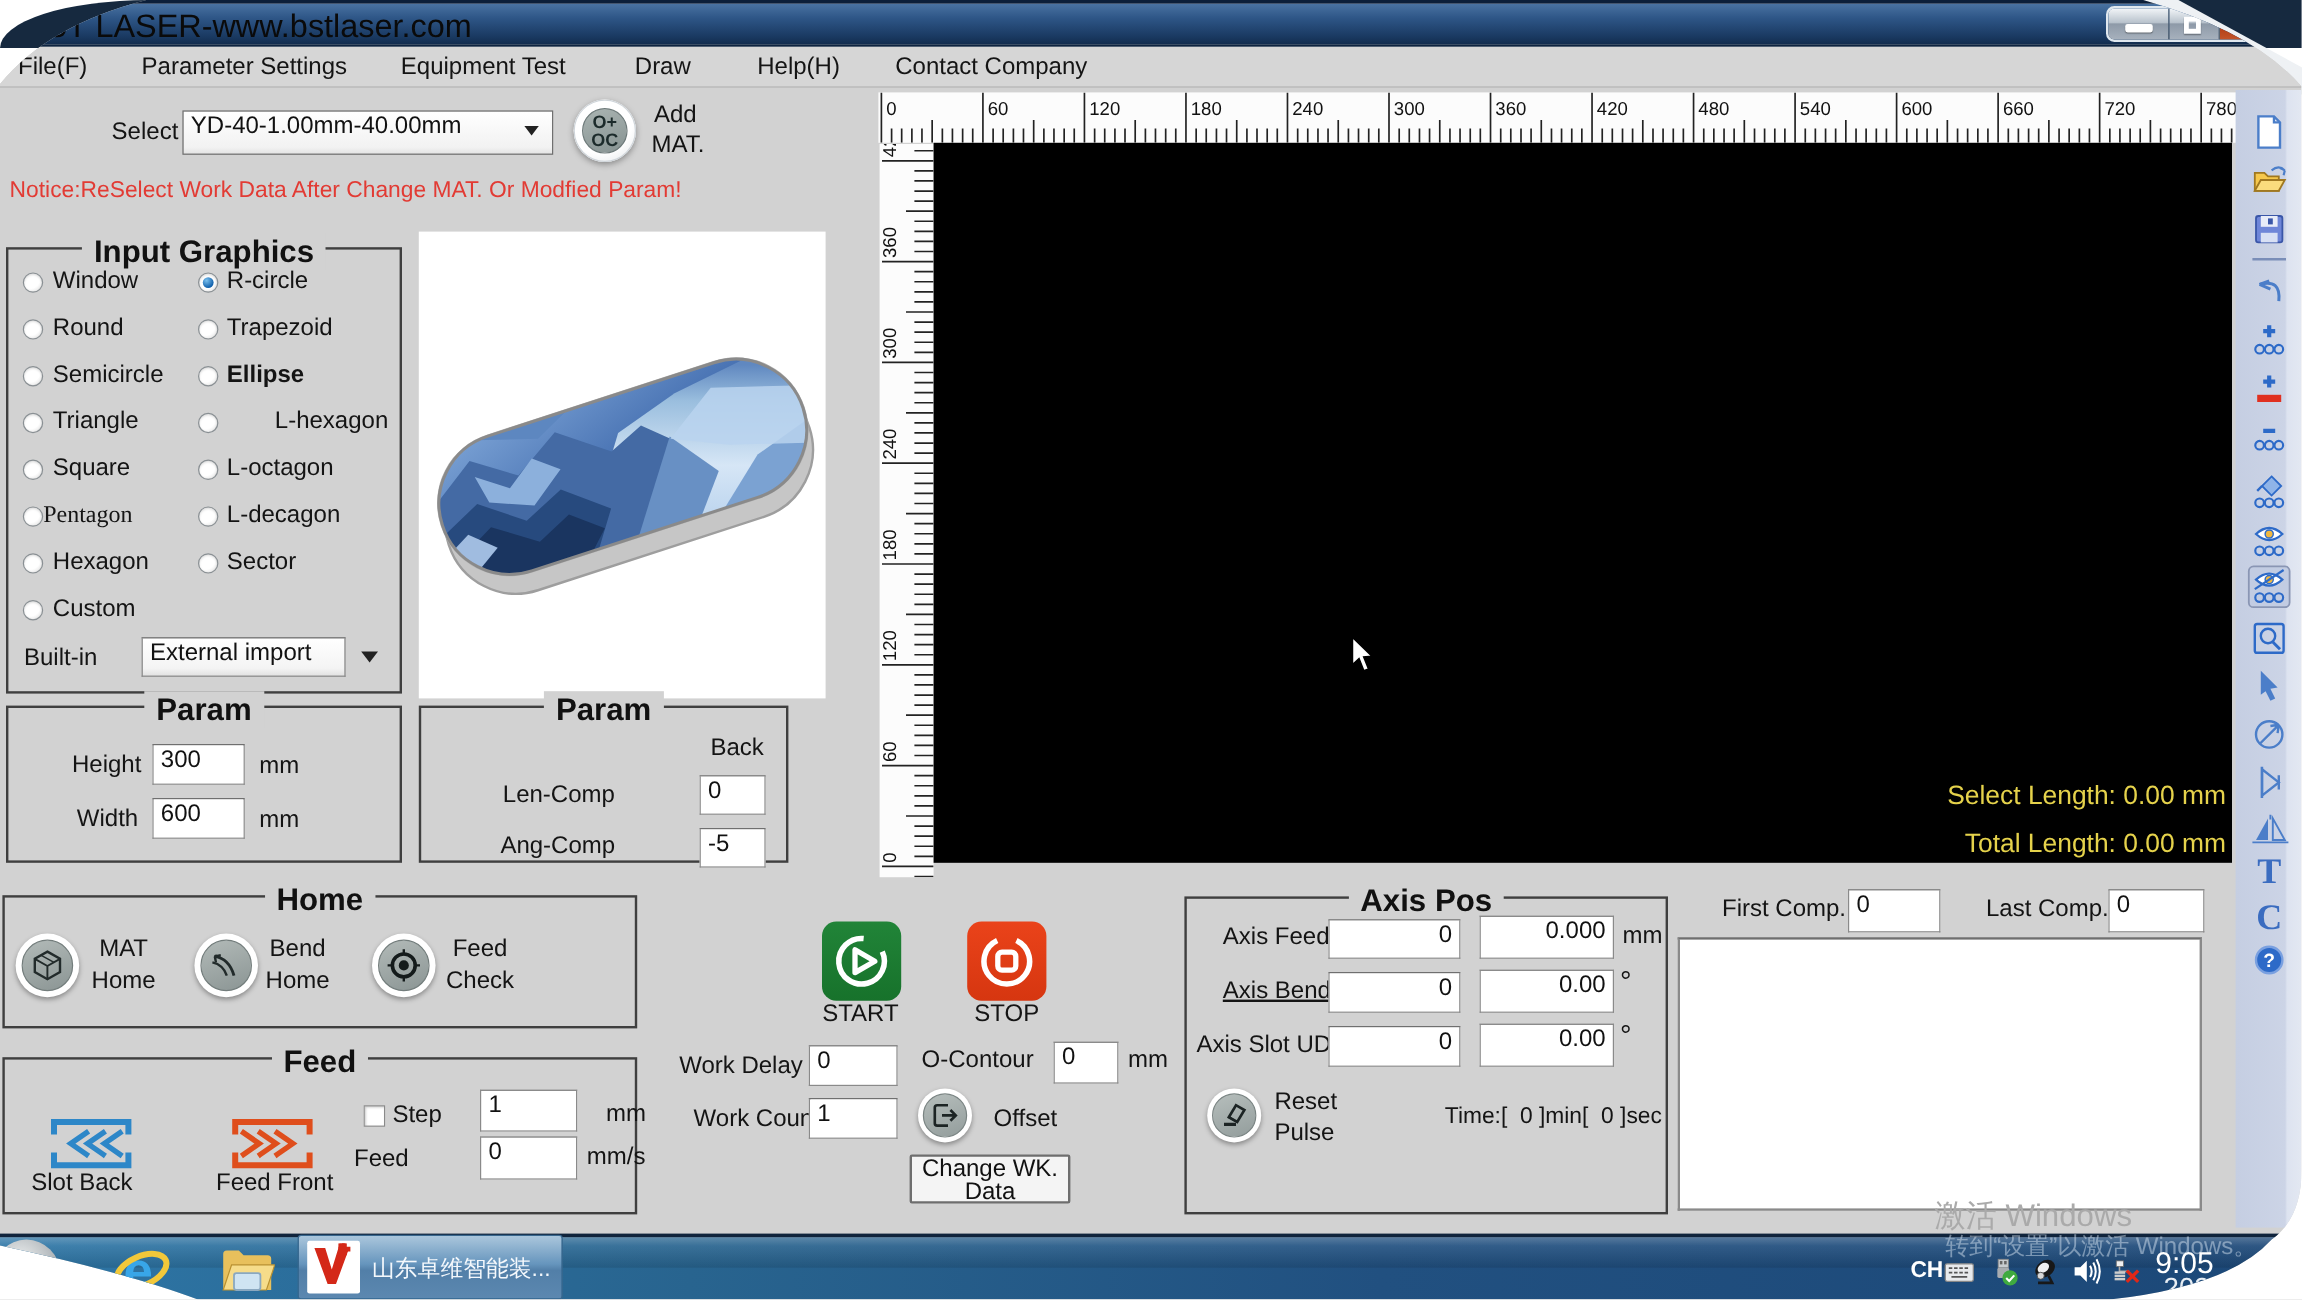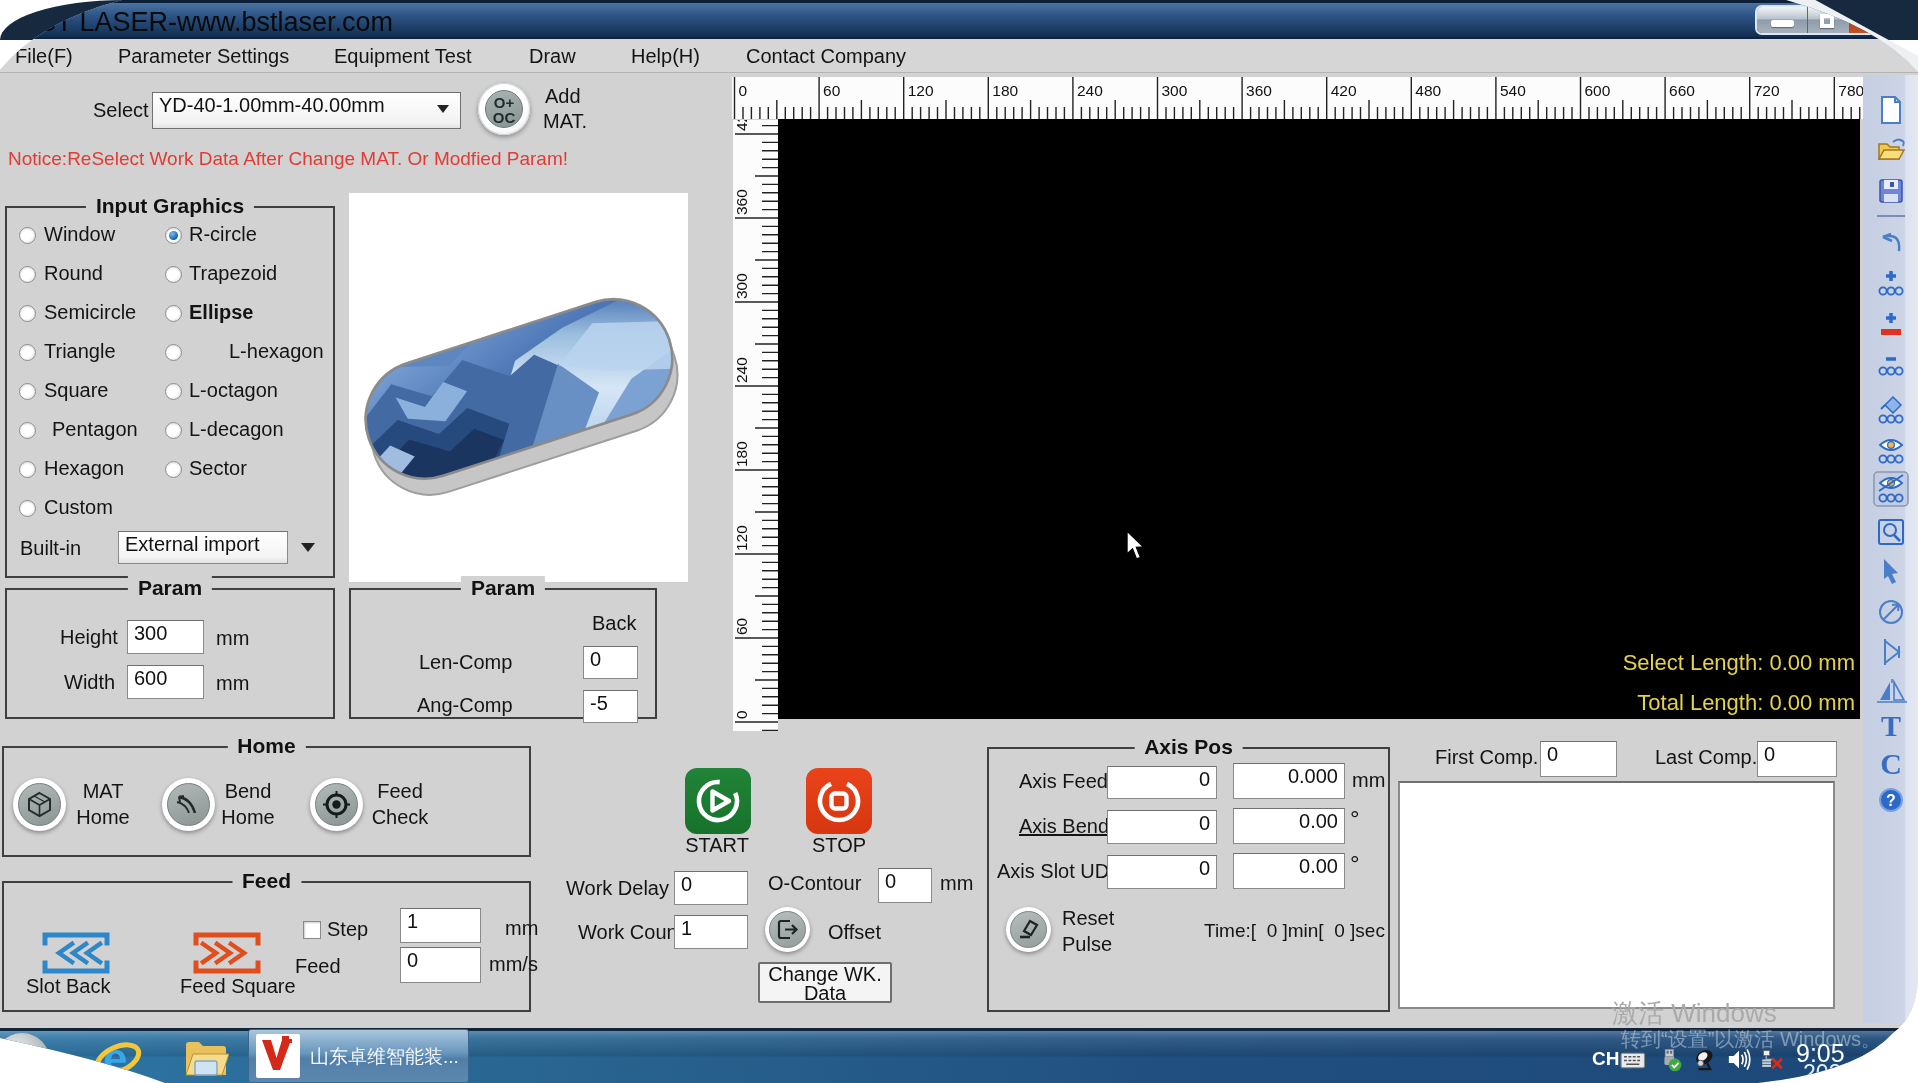--- a/index.html
+++ b/index.html
@@ -4,21 +4,21 @@
 <style>
 * { margin:0; padding:0; box-sizing:border-box; }
 html,body { width:1918px; height:1083px; overflow:hidden; }
 body { font-family:"Liberation Sans", sans-serif; background:#fff; }
 #bgtop { position:absolute; left:0; top:0; width:1918px; height:40px; background:#16293f; border-top-left-radius:130px 42px; }
 #bgstreak { position:absolute; left:1786px; top:-16px; width:200px; height:20px; background:#eef1f4; transform:rotate(28.6deg); transform-origin:0 0; }
 #screen { position:absolute; left:0; top:0; width:1918px; height:1083px; clip-path:path('M0 70 Q 40 21 122 0 L 1786 0 Q 1878 26 1918 72 L 1918 975 Q 1918 1015 1893 1033 Q 1858 1072 1758 1083 L 165 1083 Q 107 1061 0 1038 Z'); overflow:hidden; background:#d2d2d2; }
 .abs { position:absolute; }
 .t { position:absolute; font-size:20px; color:#141414; white-space:nowrap; }
 .grp { position:absolute; border:2px solid #3f3f3f; }
-.grp .lbl { position:absolute; top:-14px; left:50%; transform:translateX(-50%); background:#d2d2d2; padding:0 10px; font-weight:bold; font-size:21px; color:#111; white-space:nowrap; }
+.grp .lbl { position:absolute; top:-14px; left:50%; transform:translateX(-50%); background:#d2d2d2; padding:0 10px; font-weight:bold; font-size:26px; color:#111; white-space:nowrap; }
 .inp { position:absolute; background:#fff; border:1px solid #8a8a8a; border-top-color:#6f6f6f; font-size:20px; color:#111; padding:1px 6px; overflow:hidden; }
 .inp.r { text-align:right; }
 .radio { position:absolute; width:17px; height:17px; border-radius:50%; background:radial-gradient(circle at 35% 30%, #ffffff 55%, #d8d8d8); border:1px solid #8a9094; box-shadow:inset 0 1px 2px rgba(0,0,0,.15); }
 .radio.sel::after { content:""; position:absolute; left:3px; top:3px; width:9px; height:9px; border-radius:50%; background:radial-gradient(circle at 35% 30%, #7ac0ee, #1262ad 70%); }
 .circbtn { position:absolute; border-radius:50%; background:#fff; box-shadow:0 2px 4px rgba(0,0,0,.35); }
 .circbtn .in { position:absolute; border-radius:50%; }
 </style>
 </head>
 <body>
 <div id="bgtop"></div>
@@ -74,21 +74,21 @@
       <div class="t" style="left:189px;top:301px;font-weight:bold;">Ellipse</div>
     <div class="radio" style="left:19px;top:344px;"></div>
       <div class="t" style="left:44px;top:340px;">Triangle</div>
     <div class="radio" style="left:165px;top:344px;"></div>
       <div class="t" style="left:189px;top:340px;margin-left:40px;">L-hexagon</div>
     <div class="radio" style="left:19px;top:383px;"></div>
       <div class="t" style="left:44px;top:379px;">Square</div>
     <div class="radio" style="left:165px;top:383px;"></div>
       <div class="t" style="left:189px;top:379px;">L-octagon</div>
     <div class="radio" style="left:19px;top:422px;"></div>
-      <div class="t" style="left:52px;top:418px;">Pentagon</div>
+      <div class="t" style="left:36px;top:418px;font-family:Liberation Serif, serif;">Pentagon</div>
     <div class="radio" style="left:165px;top:422px;"></div>
       <div class="t" style="left:189px;top:418px;">L-decagon</div>
     <div class="radio" style="left:19px;top:461px;"></div>
       <div class="t" style="left:44px;top:457px;">Hexagon</div>
     <div class="radio" style="left:165px;top:461px;"></div>
       <div class="t" style="left:189px;top:457px;">Sector</div>
     <div class="radio" style="left:19px;top:500px;"></div>
       <div class="t" style="left:44px;top:496px;">Custom</div>
   </div>
   <div class="t" style="left:20px;top:537px;">Built-in</div>
@@ -198,21 +198,21 @@
         <path d="M3 12 V4 H65 V12"></path>
         <path d="M3 32 V40 H65 V32"></path>
         <path d="M30 13 L17 22 L30 31 M44 13 L31 22 L44 31 M58 13 L45 22 L58 31" stroke-width="4.5"></path>
       </svg>
     <div class="t" style="left:26px;top:975px;">Slot Back</div>
     <svg class="abs" style="left:193px;top:931px;" width="68" height="44" viewBox="0 0 68 44" fill="none" stroke="#df4e1c" stroke-width="5" stroke-linecap="square">
         <path d="M3 12 V4 H65 V12"></path>
         <path d="M3 32 V40 H65 V32"></path>
         <path d="M24 13 L37 22 L24 31 M38 13 L51 22 L38 31 M10 13 L23 22 L10 31" stroke-width="4.5"></path>
       </svg>
-    <div class="t" style="left:180px;top:975px;">Feed Square</div>
+    <div class="t" style="left:180px;top:975px;">Feed Front</div>
   </div>
   <div class="abs" style="left:303px;top:921px;width:18px;height:18px;background:#fff;border:1px solid #8a8a8a;box-shadow:inset 1px 1px 2px rgba(0,0,0,.2);"></div>
   <div class="t" style="left:327px;top:918px;">Step</div>
   <div class="inp" style="left:400px;top:908px;width:81px;height:35px;">1</div>
   <div class="t" style="left:505px;top:917px;">mm</div>
   <div class="t" style="left:295px;top:955px;">Feed</div>
   <div class="inp" style="left:400px;top:947px;width:81px;height:36px;">0</div>
   <div class="t" style="left:489px;top:953px;">mm/s</div>
 
   <div id="workctl">

